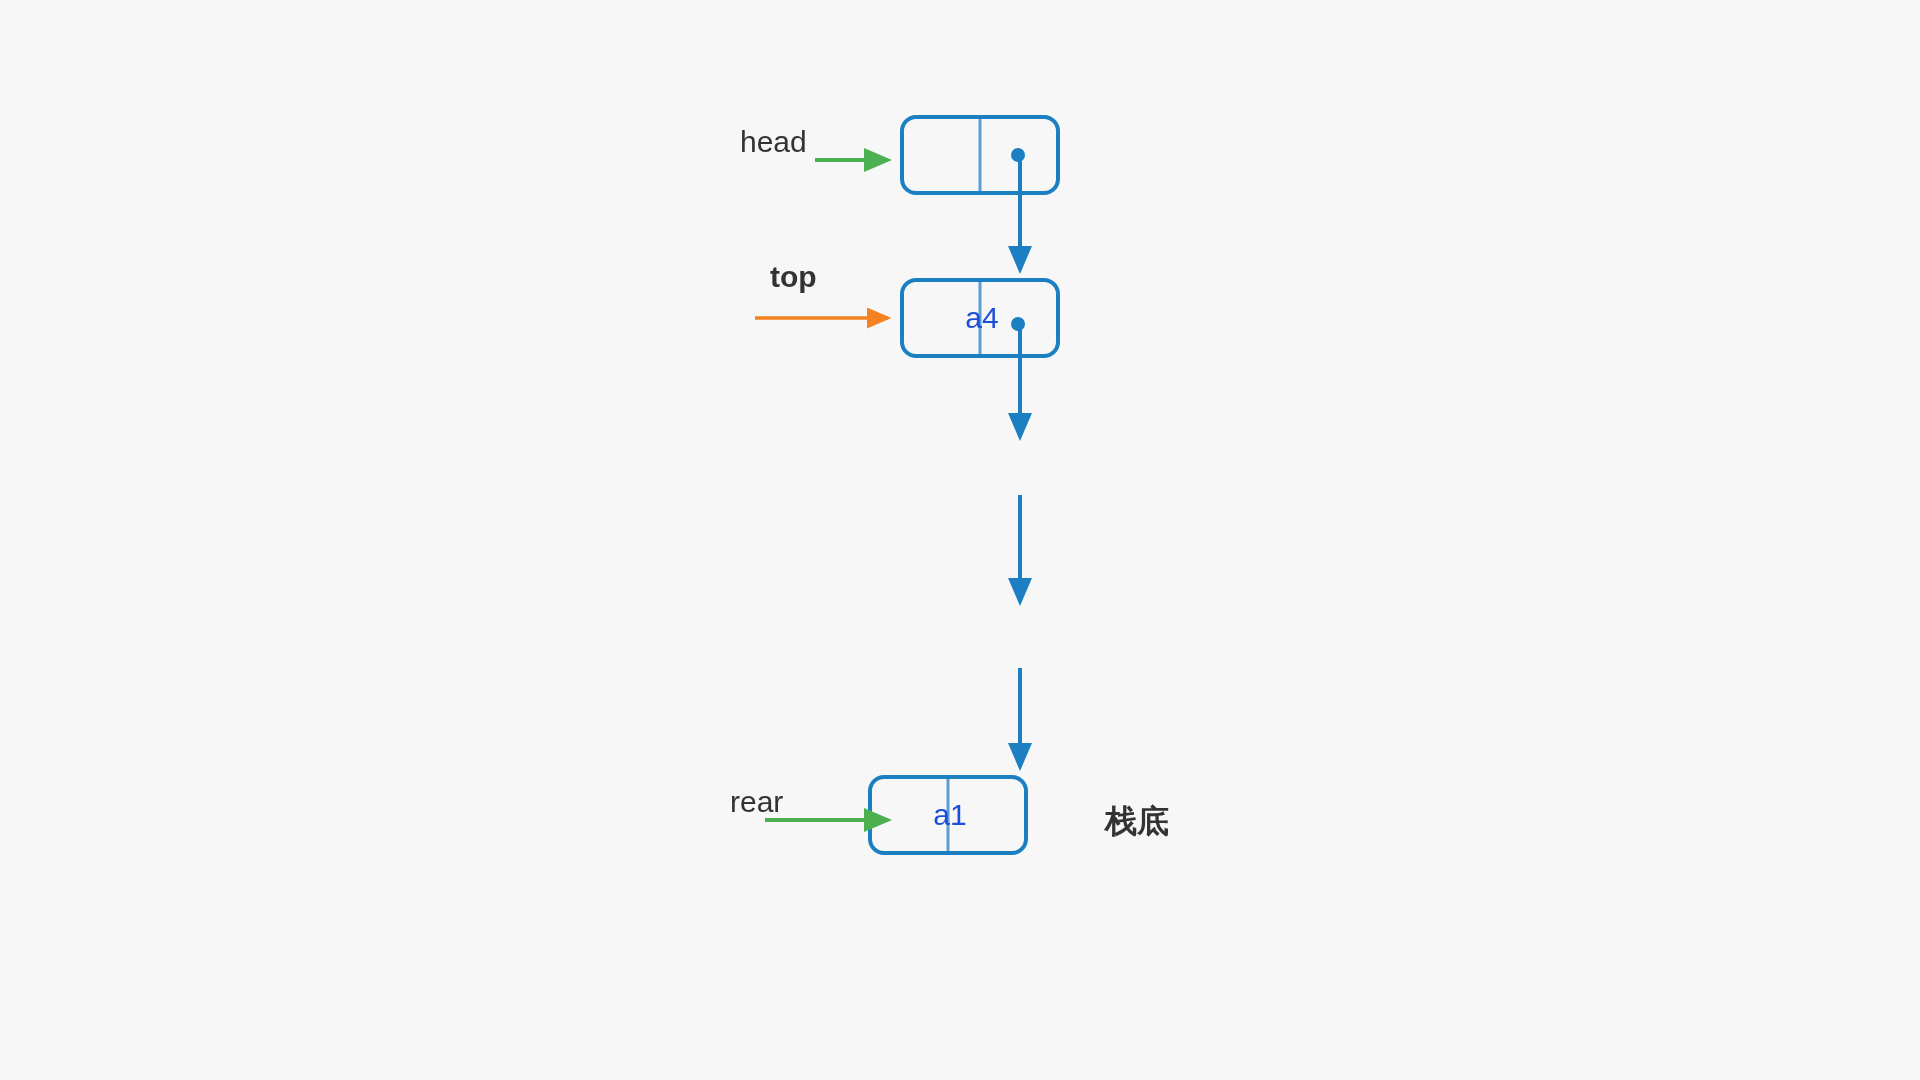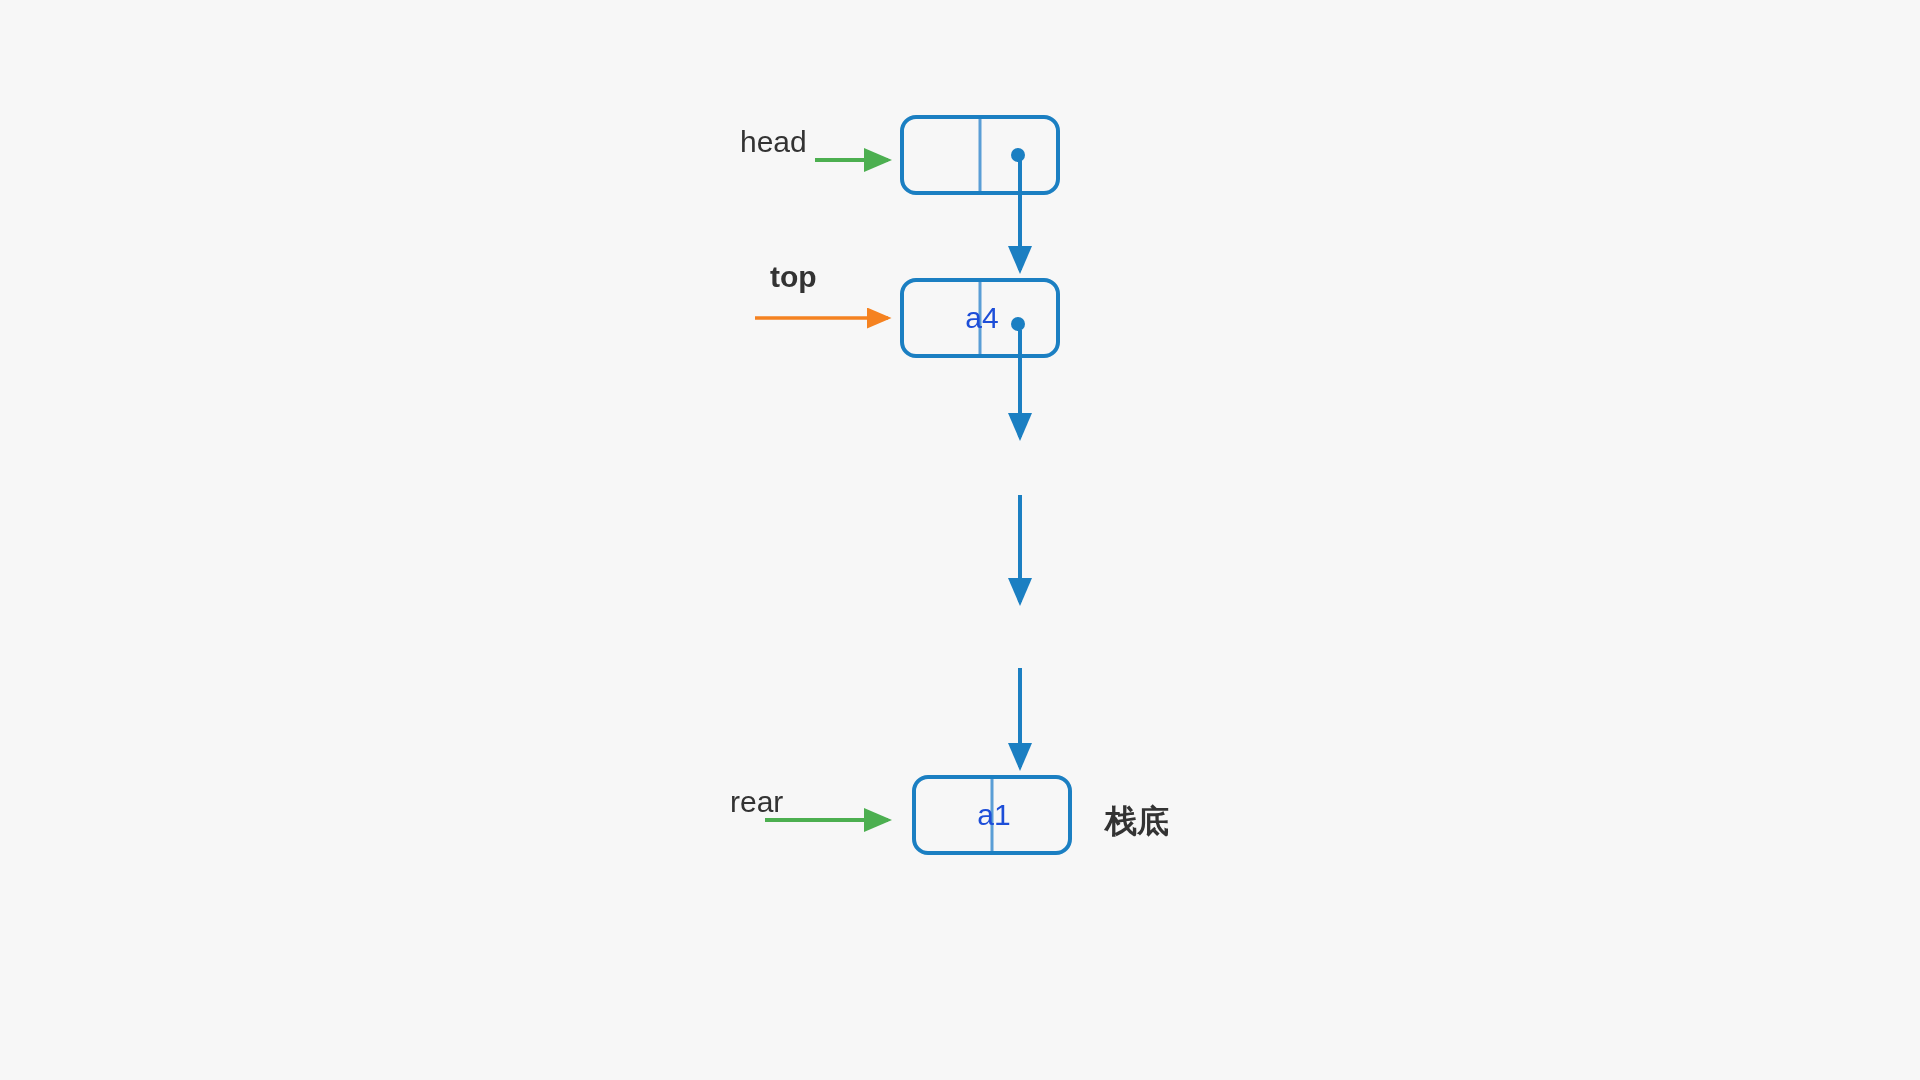--- a/index.html
+++ b/index.html
@@ -78,21 +78,21 @@
   </div>
 
   <div class="node" style="left:900px; top:278px;">
     <div class="divider"></div>
     <div class="data">a4</div>
     <div class="ptr-dot" style="top:58%;"></div>
   </div>
 
 
 
-  <div class="node" style="left:912px; top:775px;">
+  <div class="node" style="left:868px; top:775px;">
     <div class="divider"></div>
     <div class="data">a1</div>
   </div>
 
   <div class="label" style="left:740px; top:125px;">head</div>
   <div class="label bold" style="left:770px; top:260px;">top</div>
   <div class="label" style="left:730px; top:785px;">rear</div>
   <div class="label bold" style="left:1105px; top:800px; font-size:32px;">栈底</div>
 
   <svg width="1920" height="1080" style="position:absolute; left:0; top:0; pointer-events:none;">

